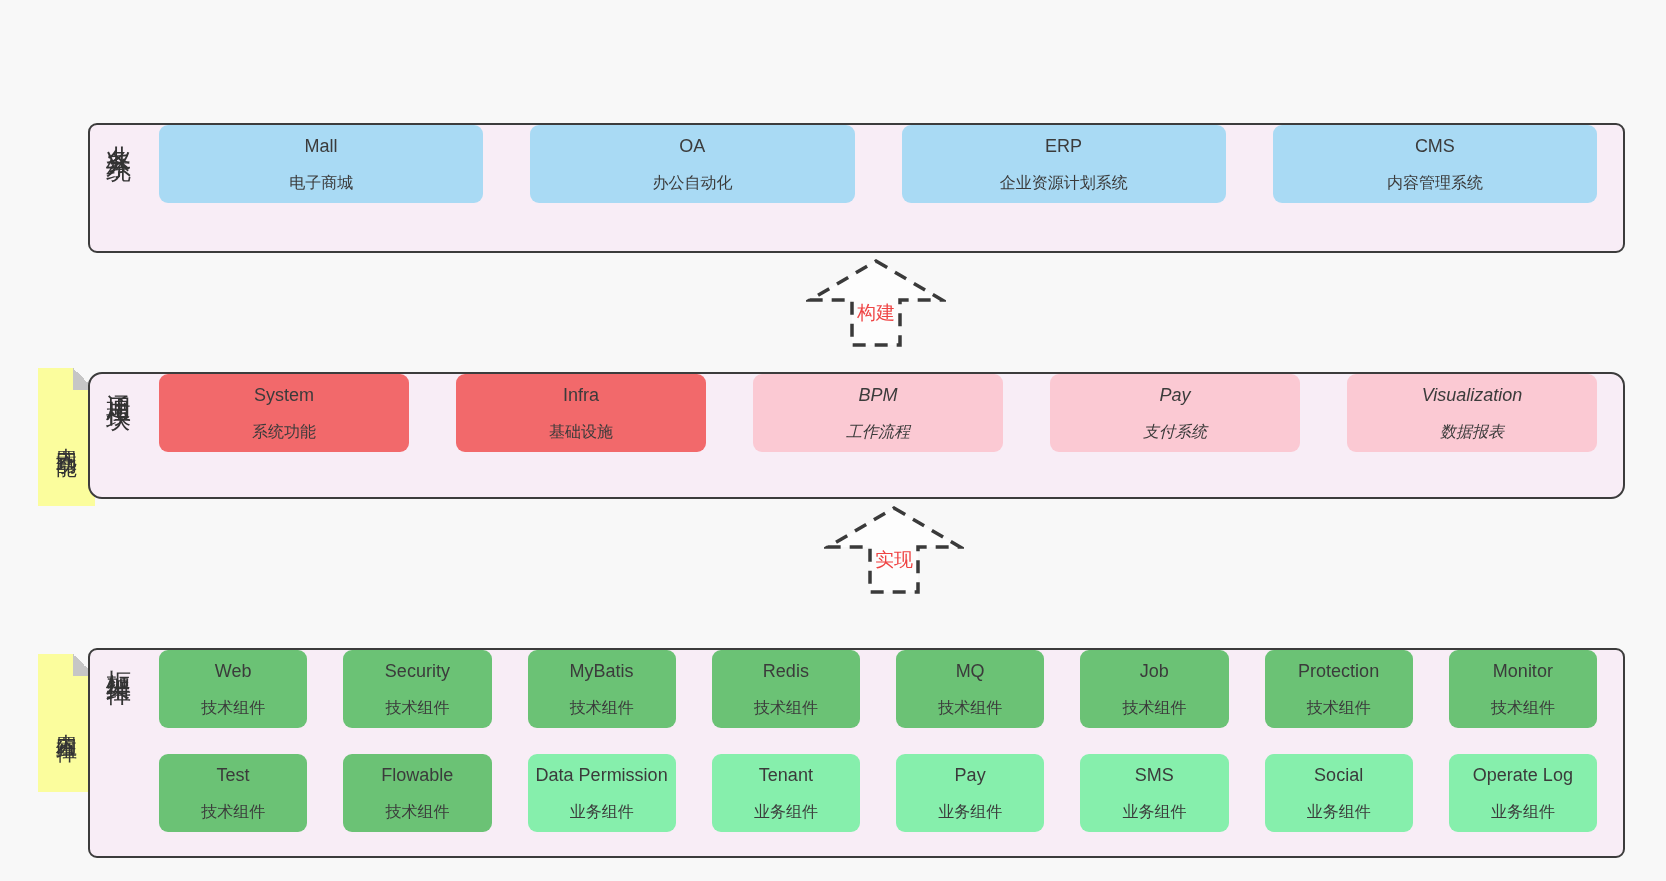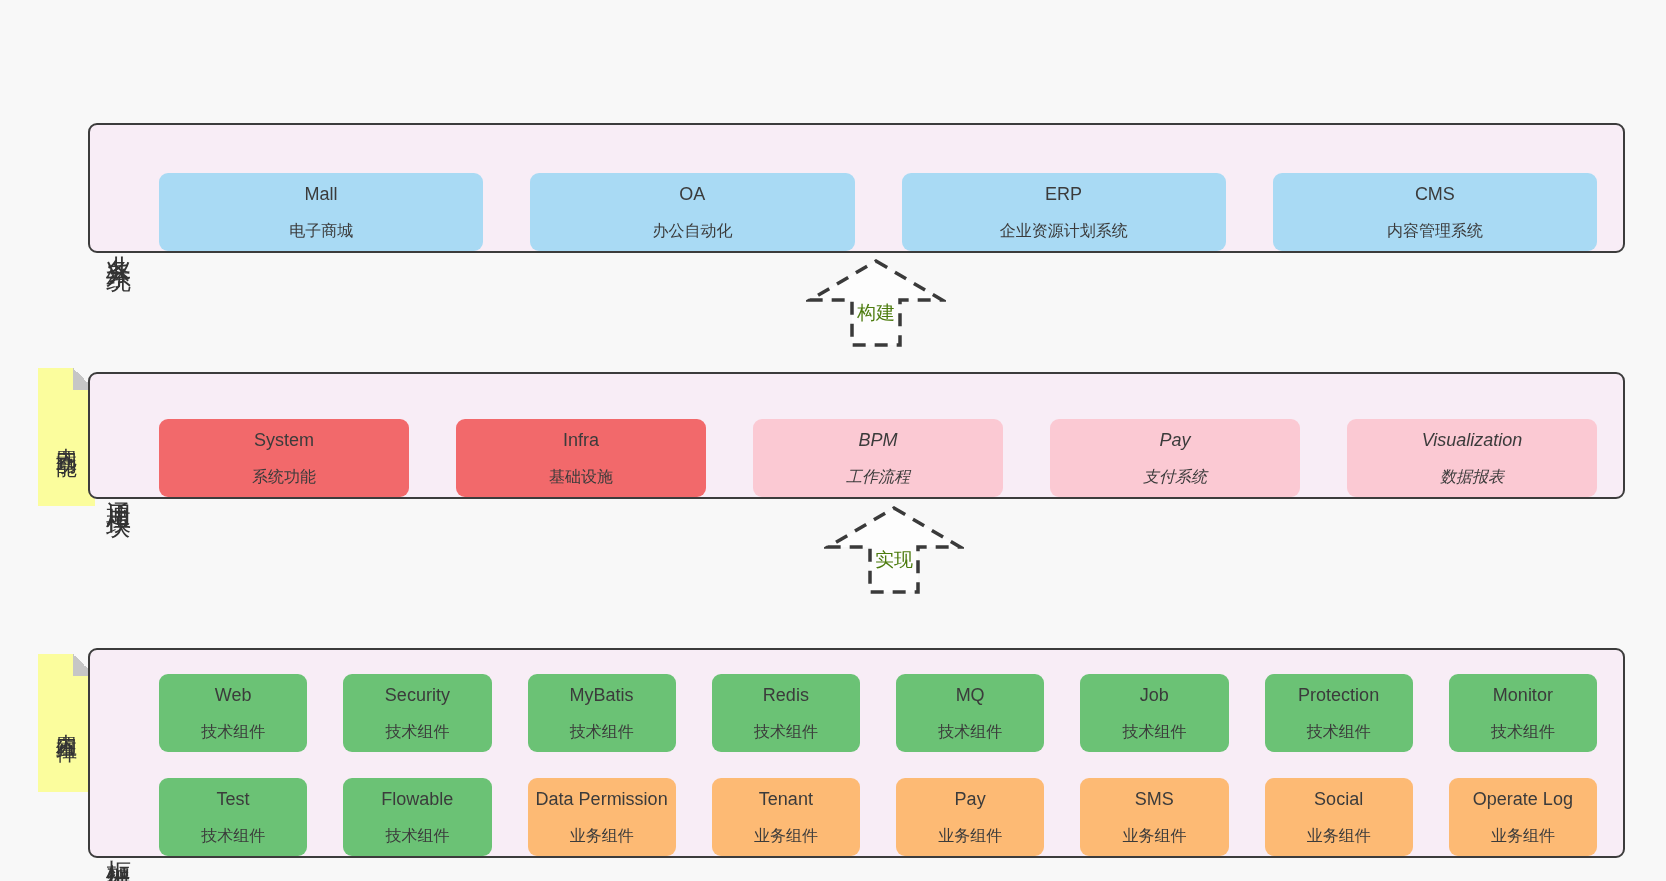--- a/index.html
+++ b/index.html
@@ -5,66 +5,66 @@
   * { margin:0; padding:0; box-sizing:border-box; }
   html,body { background:#f8f8f8; }
   .canvas {
     position:relative; width:1666px; height:881px; overflow:hidden;
     background:#f8f8f8; color:#3b3b3b;
     font-family:"Liberation Sans","DejaVu Sans",sans-serif;
   }
   .band {
     position:absolute; left:88px; width:1537px;
     background:#f8edf6; border:2px solid #3c3c3c; border-radius:9px;
-    display:flex; align-items:flex-end; padding:0 16px 0 12px;
+    display:flex; align-items:flex-start; padding:0 16px 0 12px;
   }
   .band-business   { top:123px; height:130px; }
-  .band-modules    { top:372px; height:127px; }
+  .band-modules    { top:372px; height:127px;border-radius:14px; }
   .band-components { top:648px; height:210px; }
   .band-label {
     writing-mode:vertical-lr; text-orientation:upright;
     font-size:25px; line-height:1; letter-spacing:4px; color:#333;
     margin:0 4px; flex:0 0 auto;
   }
   .band-boxes { flex:1; display:flex; gap:47px; margin:0 10px 0 24px; }
   .band-grid  { flex:1; display:grid; grid-template-columns:repeat(8,1fr);
                 gap:26px 36px; margin:0 10px 0 24px; }
   .box {
     flex:1; height:78px; border-radius:9px;
     display:flex; flex-direction:column; justify-content:center; align-items:center;
     text-align:center; padding:4px 6px;
   }
   .box-title { font-size:18px; line-height:1.2; }
   .box-sub   { font-size:16px; line-height:1.2; margin-top:15px; }
   .blue   { background:#a9daf4; }
   .red    { background:#f2696b; }
   .pink   { background:#fbc9d3;font-style:italic; }
   .gdark  { background:#6bc275; }
-  .glight { background:#fdba74; }
+  .glight { background:#86efac; }
   .sticky {
     position:absolute; left:38px; width:57px; background:#fbfd9d;
     display:flex; align-items:center; justify-content:center;
   }
   .sticky-1 { top:368px; height:138px; }
   .sticky-2 { top:654px; height:138px; }
   .sticky::after {
     content:""; position:absolute; top:0; right:0; width:22px; height:22px;
     background:linear-gradient(225deg,#f8f8f8 0 50%,#c6c6c6 50% 100%);
   }
   .sticky-label {
     writing-mode:vertical-lr; text-orientation:upright;
     font-size:21px; letter-spacing:3px; color:#333;
   }
   .arrow { position:absolute; width:140px; height:94px; }
   .arrow-1 { left:806px; top:256px; }
   .arrow-2 { left:824px; top:503px; }
   .arrow svg { position:absolute; inset:0; }
   .arrow-label {
     position:absolute; left:0; right:0; top:44px; text-align:center;
-    font-size:19px; color:#4d7c0f;
+    font-size:19px; color:#ef4444;
   }
   .arrow-label span { background:#fdfdfd; padding:0 2px; }
 </style>
 </head>
 <body>
 
 <div class="canvas">
 
   <div class="sticky sticky-1">
     <div class="sticky-label">内置功能</div>

